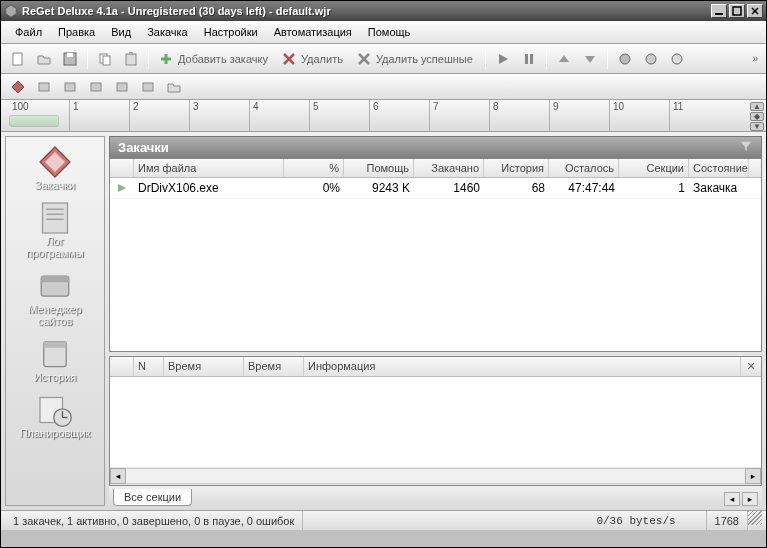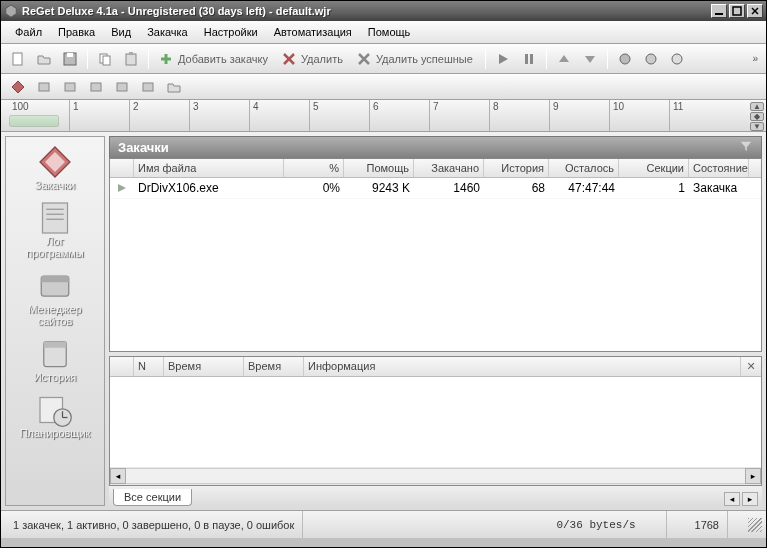--- a/index.html
+++ b/index.html
@@ -219,23 +219,23 @@
   .section-tabs .navbtns {
     margin-left:auto;display:flex;gap:2px;padding-right:4px;
   }
   .section-tabs .navbtn {
     width:16px;height:14px;border:1px solid #aaa;background:#e8e8e8;
     display:flex;align-items:center;justify-content:center;font-size:9px;
   }
 
   
   .statusbar {
-    height:28px;background:linear-gradient(#f4f4f4,#dcdcdc);
-    border-top:1px solid #a0a0a0;display:flex;align-items:center;
-    font-size:11px;color:#333;padding:0 4px;gap:20px;
+    height:20px;background:linear-gradient(#f4f4f4,#dcdcdc);
+    border-top:1px solid #a0a0a0;display:flex;
+    font-size:11px;color:#333;padding:0 4px;
   }
   .statusbar .seg {
     padding:0 8px;border-right:1px solid #bbb;height:100%;
     display:flex;align-items:center;
   }
   .statusbar .seg:first-child { flex:0 0 auto; }
   .statusbar .sp { flex:1; }
   .statusbar .seg.wide { min-width:140px;justify-content:center;font-family:Liberation Mono, monospace; }
   .statusbar .grip {
     margin-left:auto;width:14px;height:14px;

